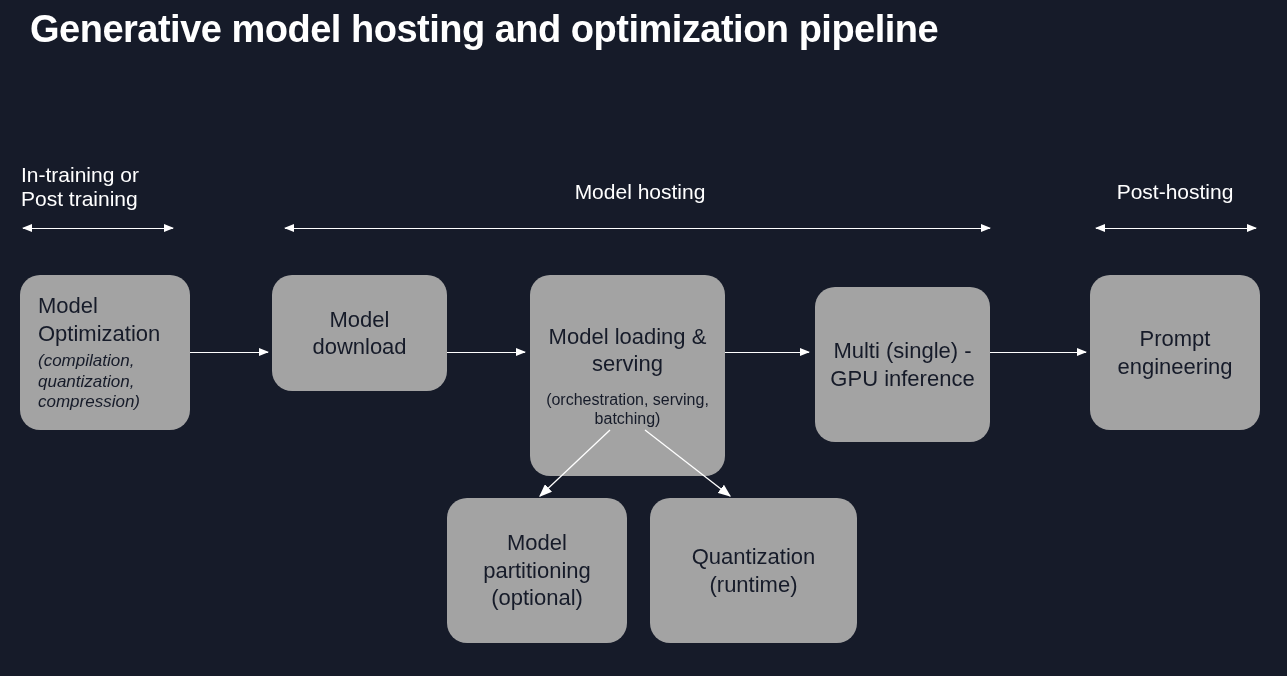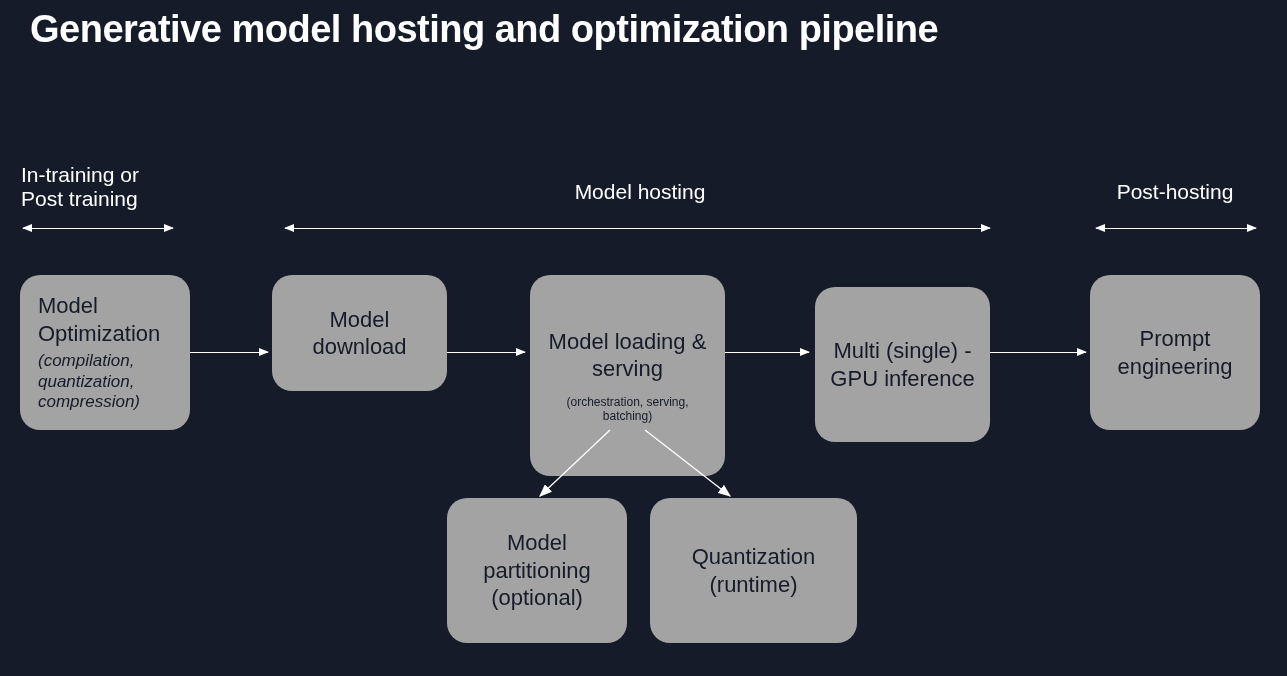--- a/index.html
+++ b/index.html
@@ -54,21 +54,21 @@
     font-size: 22px;
     line-height: 1.25;
   }
   .box .sub {
     font-size: 17px;
     font-style: italic;
     margin-top: 4px;
     line-height: 1.2;
   }
   .box .sub-plain {
-    font-size: 12px;
+    font-size: 16px;
     margin-top: 12px;
     line-height: 1.2;
   }
   .h-arrow {
     position: absolute;
     height: 1px;
     background: #ffffff;
   }
   .h-arrow::after {
     content: "";

